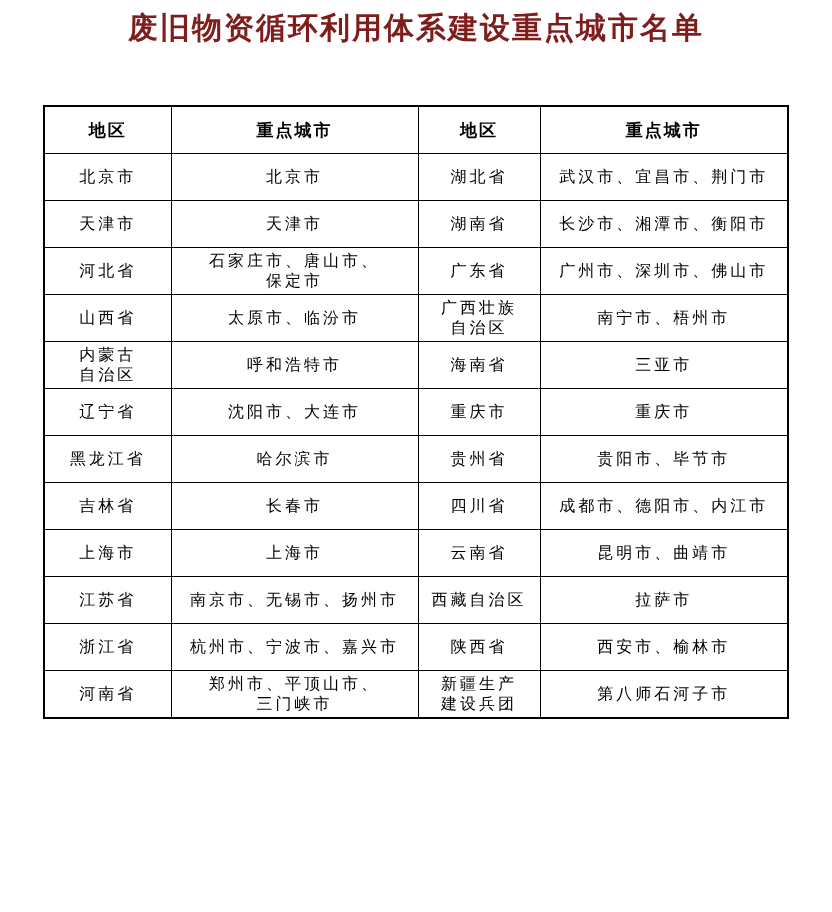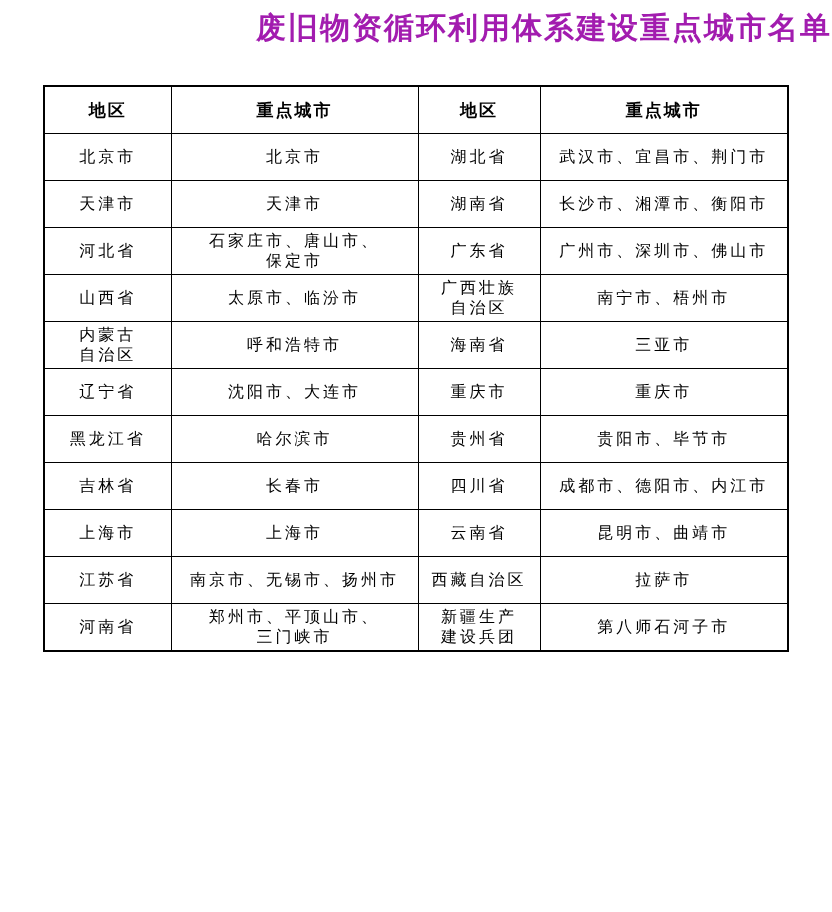--- a/index.html
+++ b/index.html
@@ -9,32 +9,32 @@
     color: #000000;
   }
   body {
     width: 832px;
     height: 912px;
     overflow: hidden;
     font-family: "Liberation Serif", serif;
   }
   .page-title {
     margin: 8px 0 0 0;
-    text-align: right;
+    text-align: center;
     font-size: 30px;
     font-weight: 700;
     letter-spacing: 2px;
     font-family: "Liberation Serif", serif;
-    color: #a21caf;
+    color: #7f1d1d;
   }
   table.city-table {
     border-collapse: collapse;
     table-layout: fixed;
     width: 744px;
-    margin: 36px auto 0 auto;
+    margin: 56px auto 0 auto;
     border: 2px solid #000000;
   }
   .city-table th,
   .city-table td {
     border: 1px solid #000000;
     text-align: center;
     vertical-align: middle;
     padding: 0 4px;
     overflow: hidden;
   }
@@ -137,20 +137,26 @@
           <td>云南省</td>
           <td>昆明市、曲靖市</td>
         </tr>
         <tr>
           <td>江苏省</td>
           <td>南京市、无锡市、扬州市</td>
           <td>西藏自治区</td>
           <td>拉萨市</td>
         </tr>
         <tr>
+          <td>浙江省</td>
+          <td>杭州市、宁波市、嘉兴市</td>
+          <td>陕西省</td>
+          <td>西安市、榆林市</td>
+        </tr>
+        <tr>
           <td>河南省</td>
           <td>郑州市、平顶山市、
 三门峡市</td>
           <td>新疆生产
 建设兵团</td>
           <td>第八师石河子市</td>
         </tr>
       </tbody>
   </table>
 </div>

